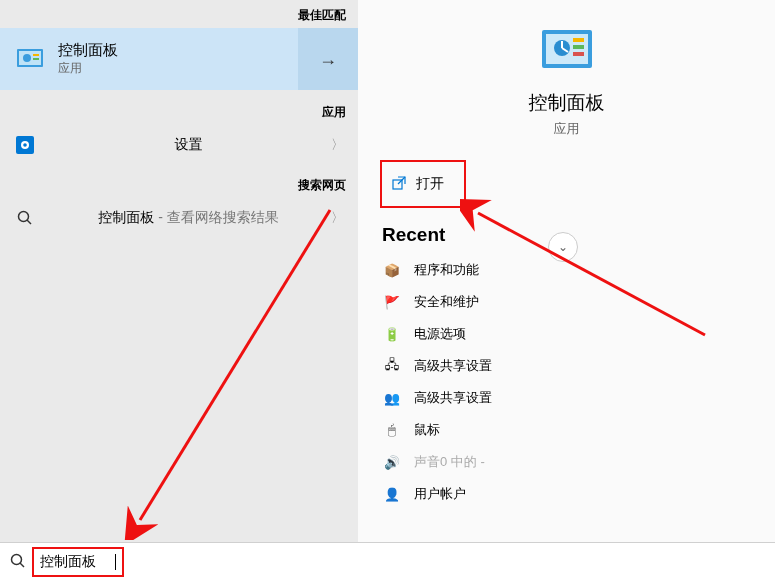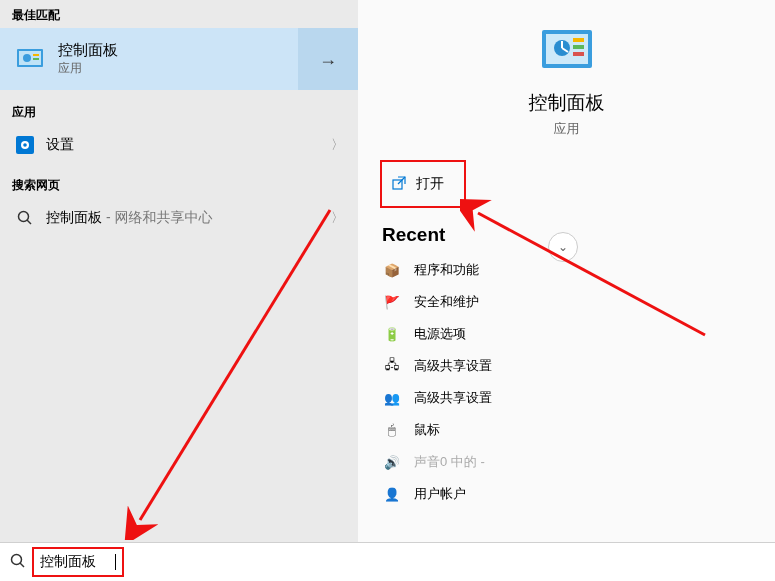--- a/index.html
+++ b/index.html
@@ -2,29 +2,29 @@
 <html><head>
 <meta charset="utf-8">
 <style>
 * { margin: 0; padding: 0; box-sizing: border-box; font-family: "Segoe UI", "Microsoft YaHei", sans-serif; }
 body { width: 775px; height: 581px; background: #fff; position: relative; overflow: hidden; }
 
 .left-panel { position: absolute; left: 0; top: 0; width: 358px; height: 542px; background: #eaeaea; }
 .right-panel { position: absolute; left: 358px; top: 0; width: 417px; height: 542px; background: #fafafa; }
 .search-bar { position: absolute; left: 0; top: 542px; width: 775px; height: 39px; background: #fff; border-top: 1px solid #d0d0d0; display: flex; align-items: center; padding-left: 8px; }
 
-.section-header { font-size: 12px; font-weight: 600; color: #000; padding: 7px 12px 4px; }
+.section-header { font-size: 12px; font-weight: 600; color: #000; padding: 7px 12px 4px; text-align: right; }
 .best-match { display: flex; align-items: center; height: 62px; background: #cce4f7; position: relative; }
 .best-match-icon { width: 36px; height: 36px; margin: 0 10px 0 12px; display:flex; align-items:center; justify-content:center; }
 .best-match-text { flex: 1; }
 .best-match-title { font-size: 15px; color: #000; font-weight: 400; }
 .best-match-sub { font-size: 12px; color: #666; }
 .arrow-box { width: 60px; height: 62px; background: #b9d7ee; display: flex; align-items: center; justify-content: center; font-size: 18px; color: #333; }
 
-.row { display: flex; align-items: center; height: 40px; padding: 0 14px; }
+.row { display: flex; align-items: center; height: 40px; padding: 0 14px; text-align: center; }
 .row-icon { width: 22px; display:flex; align-items:center; justify-content:center; }
 .row-text { flex: 1; font-size: 14px; color: #000; margin-left: 10px; }
 .row-sub { color: #777; font-size: 14px; }
 .chevron { color: #888; font-size: 13px; }
 
 .hero { text-align: center; padding-top: 28px; }
 .hero-icon { display:inline-block; margin-bottom: 14px; }
 .hero-title { font-size: 19px; color: #000; font-weight: 400; }
 .hero-sub { font-size: 13px; color: #666; margin-top: 4px; }
 
@@ -80,21 +80,21 @@
   </div>
 
   <div class="section-header" style="padding-top:12px">搜索网页</div>
   <div class="row">
     <span class="row-icon">
       <svg width="16" height="16">
           <circle cx="6.5" cy="6.5" r="5" stroke="#333" stroke-width="1.5" fill="none"></circle>
           <line x1="10" y1="10" x2="14" y2="14" stroke="#333" stroke-width="1.5"></line>
         </svg>
     </span>
-    <span class="row-text"><span>控制面板</span><span class="row-sub"> - 网络和共享中心</span></span>
+    <span class="row-text"><span>控制面板</span><span class="row-sub"> - 查看网络搜索结果</span></span>
     <span class="chevron">〉</span>
   </div>
 </div>
 
 <div class="right-panel">
   <div class="hero">
     <div class="hero-icon">
       <svg width="54" height="44">
           <rect x="2" y="2" width="50" height="38" fill="#3a9dde" rx="2"></rect>
           <rect x="6" y="6" width="42" height="30" fill="#cde9f9"></rect>

